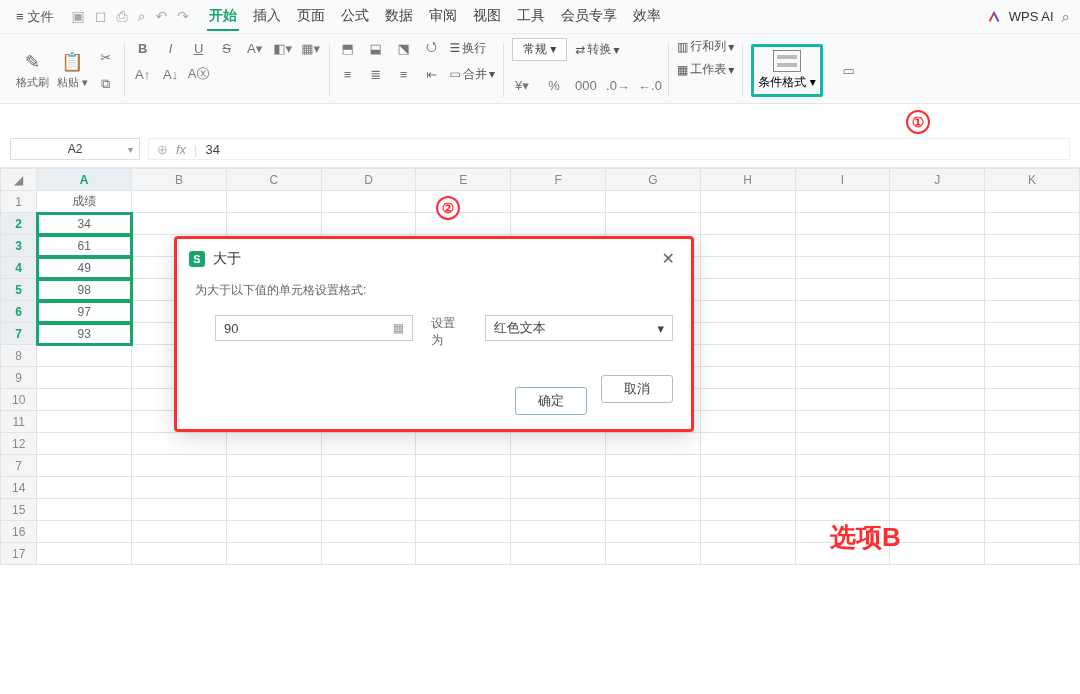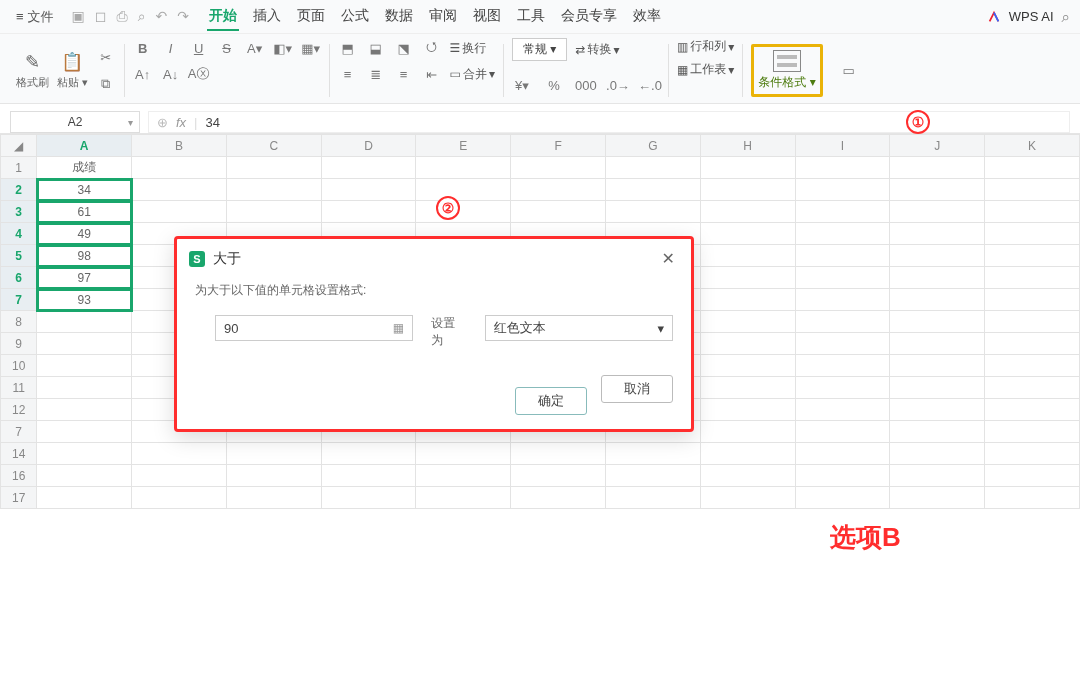--- a/index.html
+++ b/index.html
@@ -21,28 +21,28 @@
   
   .ribbon { height: 70px; background: #f9fafb; display: flex; align-items: stretch; padding: 4px 8px 0 8px; border-bottom: 1px solid #e5e5e5; }
   .ribbon-group { display: flex; flex-direction: row; align-items: center; padding: 0 8px; gap: 8px; position:relative;}
   .ribbon-sep { width: 1px; background: #e0e0e0; margin: 6px 0; }
   .ribbon-col { display:flex; flex-direction:column; align-items:center; gap:2px; font-size:11px; color:#666; }
   .ribbon-col .ico { font-size:18px; color:#666; height:22px; display:flex;align-items:center;}
   .ribbon-row { display:flex; gap:8px; align-items:center;}
   .ribbon .mini-btn { width:20px; height:20px; display:flex;align-items:center;justify-content:center; color:#777; font-size:13px;}
   .ribbon .drop-btn { display:flex; align-items:center; gap:2px; color:#555; font-size:12px;}
   .ribbon .num-box { border:1px solid #ccc; padding:2px 10px; font-size:12px; background:#fff;}
-  .ribbon .cond-format { border:3px solid #eab308; padding:3px 4px; border-radius:2px; display:flex; flex-direction:column; align-items:center; gap:2px; font-size:12px; color:#4d7c0f;}
+  .ribbon .cond-format { border:3px solid #14b8a6; padding:3px 4px; border-radius:2px; display:flex; flex-direction:column; align-items:center; gap:2px; font-size:12px; color:#000000;}
   .ribbon .cond-format .big-ico{ width:28px;height:22px;border:1.2px solid #888; position:relative;}
   .ribbon .cond-format .big-ico:before,.ribbon .cond-format .big-ico:after{content:"";position:absolute;left:3px;right:3px;height:4px;background:#bbb;}
   .ribbon .cond-format .big-ico:before{top:4px;}
   .ribbon .cond-format .big-ico:after{top:12px;}
 
   
-  .formula-bar { height: 30px; display: flex; align-items: flex-end; border-bottom: 1px solid #e5e5e5; background:#fff; padding:0 10px; gap:8px;}
+  .formula-bar { height: 30px; display: flex; align-items: flex-start; border-bottom: 1px solid #e5e5e5; background:#fff; padding:0 10px; gap:8px;margin-top:34px;}
   .name-box { width: 130px; height: 22px; border: 1px solid #ddd; display:flex; align-items:center; justify-content:center; font-size:12px; color:#444; position:relative;}
   .name-box:after{content:"▾"; position:absolute; right:6px; color:#999; font-size:10px;}
   .fx-area { flex:1; height:22px; border:1px solid #eee; display:flex; align-items:center; padding:0 8px; gap:8px; font-size:13px;}
   .fx-area .fxlabel{ color:#999; font-style:italic;}
   .fx-area .fxsep{color:#ddd;}
 
   
   .grid-wrap { position: relative; overflow:hidden; }
   table.sheet { border-collapse: collapse; table-layout: fixed; width: 100%; }
   table.sheet th, table.sheet td { border: 1px solid #e3e3e3; height: 22px; font-size: 12px; text-align: center; color:#666;}
@@ -439,20 +439,34 @@
           <td></td>
           <td></td>
           <td></td>
           <td></td>
           <td></td>
           <td></td>
           <td></td>
           <td></td>
         </tr>
     <tr>
+          <th>15</th>
+          <td></td>
+          <td></td>
+          <td></td>
+          <td></td>
+          <td></td>
+          <td></td>
+          <td></td>
+          <td></td>
+          <td></td>
+          <td></td>
+          <td></td>
+        </tr>
+    <tr>
           <th>16</th>
           <td></td>
           <td></td>
           <td></td>
           <td></td>
           <td></td>
           <td></td>
           <td></td>
           <td></td>
           <td></td>

